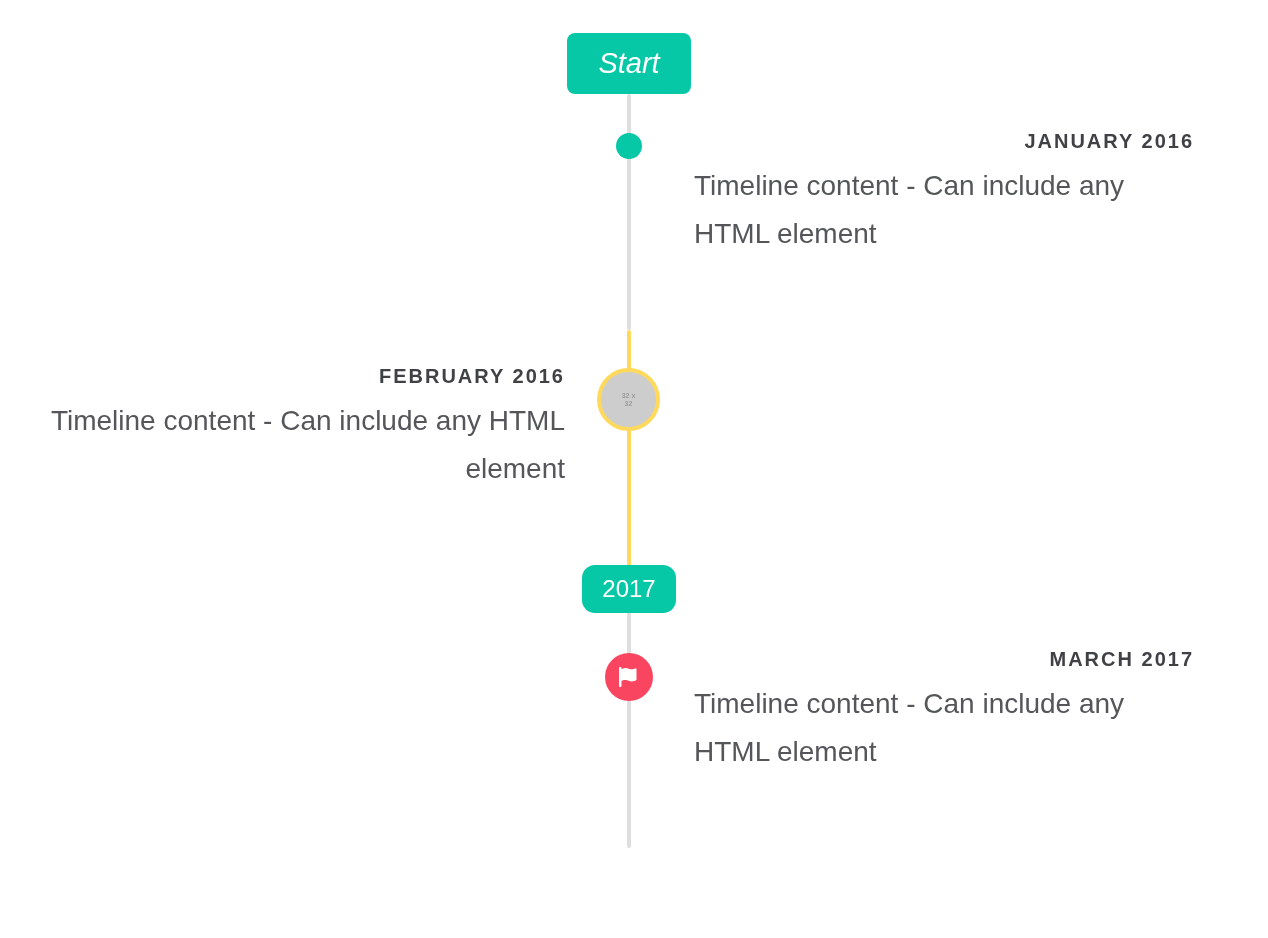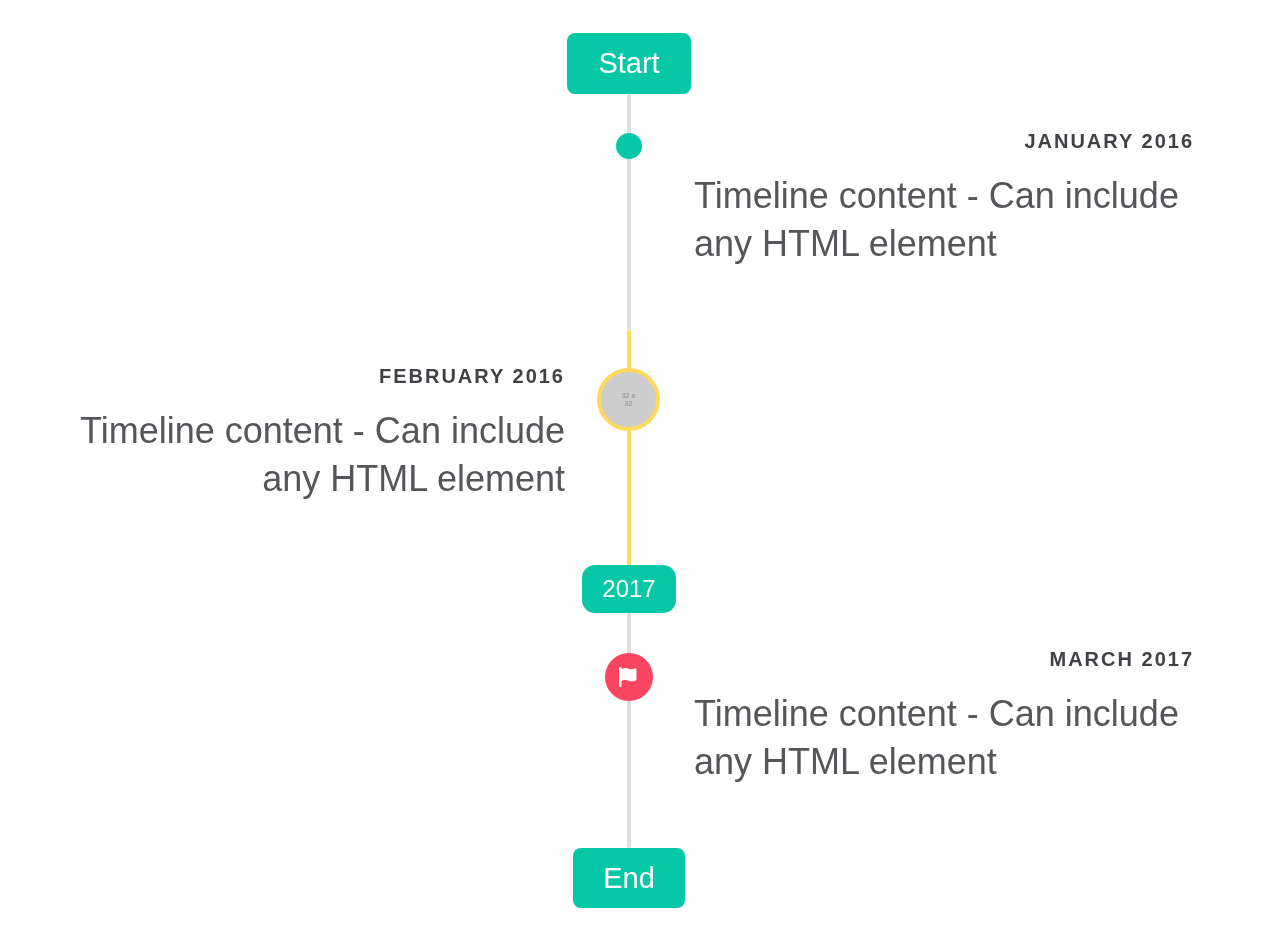--- a/index.html
+++ b/index.html
@@ -33,21 +33,21 @@
   .line-yellow{background:var(--highlight-yellow);}
   .badge{
     position:absolute;
     display:flex;
     align-items:center;
     justify-content:center;
     background:var(--accent-teal);
     color:var(--badge-text);
     border-radius:8px;
   }
-  .badge-large{font-size:29px;}
+  .badge-large{font-size:29px;font-style:italic;}
   .badge-year{font-size:24px;border-radius:13px;}
   .marker-dot{
     position:absolute;
     left:616px;top:133px;
     width:26px;height:26px;
     border-radius:50%;
     background:var(--accent-teal);
   }
   .marker-image{
     position:absolute;
@@ -82,22 +82,22 @@
   }
   .event-date{
     font-size:20px;
     font-weight:700;
     letter-spacing:2px;
     color:var(--heading-gray);
     line-height:22px;
     text-align:right;
   }
   .event-content{
-    margin-top:20px;
-    font-size:36px;
+    margin-top:10px;
+    font-size:28px;
     line-height:48px;
     color:var(--content-gray);
   }
   .event-right{text-align:left;}
   .event-left{text-align:right;}
 </style>
 </head>
 <body>
 
 <div class="canvas">
@@ -129,15 +129,14 @@
       <svg viewBox="0 0 512 512" xmlns="http://www.w3.org/2000/svg" aria-hidden="true">
         <path d="M64 32C64 14.3 49.7 0 32 0S0 14.3 0 32V64 368 480c0 17.7 14.3 32 32 32s32-14.3 32-32V352l64.3-16.1c41.1-10.3 84.6-5.5 122.5 13.4c44.2 22.1 95.5 24.8 141.7 7.4l34.7-13c12.5-4.7 20.8-16.6 20.8-30V66.1c0-23-24.2-38-44.8-27.7l-9.6 4.8c-46.3 23.2-100.8 23.2-147.1 0c-35.1-17.6-75.4-22-113.5-12.5L64 48V32z"></path>
       </svg>
     </span>
   </div>
   <div class="event event-right" style="left:694px;top:648px;width:500px;">
     <div class="event-date">MARCH 2017</div>
     <div class="event-content">Timeline content - Can include any HTML element</div>
   </div>
 
-  <div class="badge badge-large" style="left:573px;top:848px;width:112px;height:60px;">End</div>
 
 </div>
 
 </body></html>

